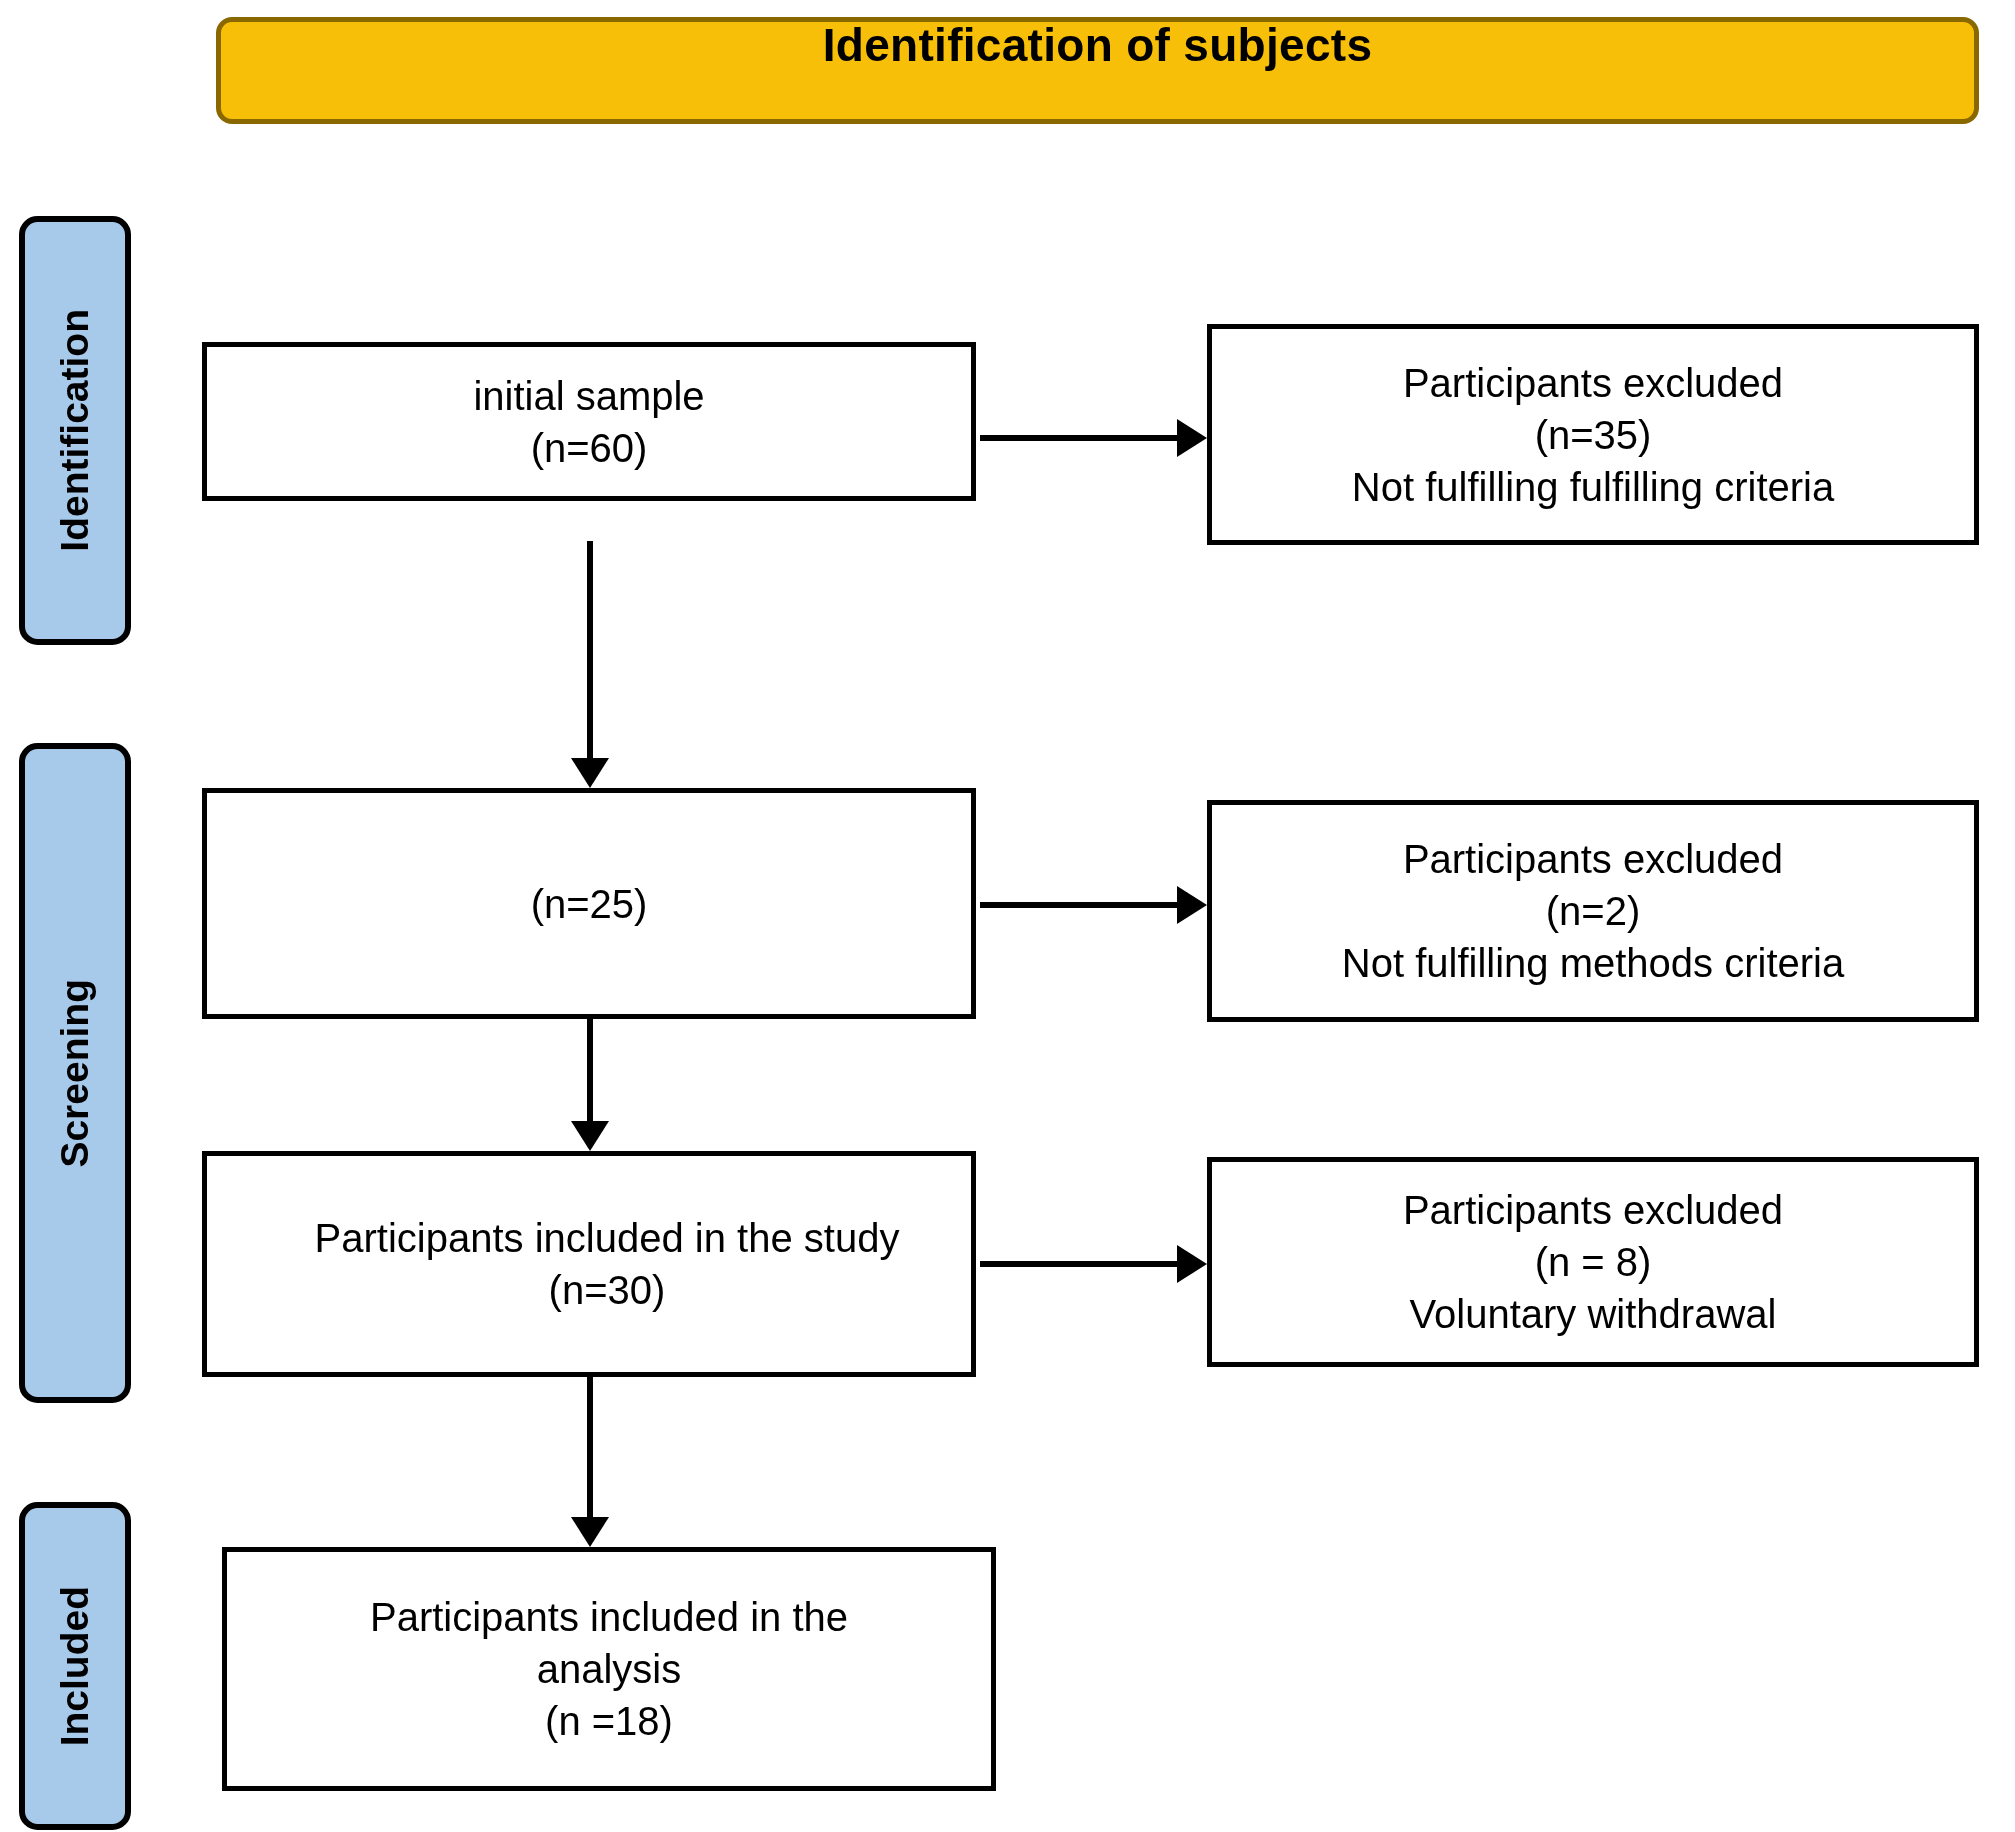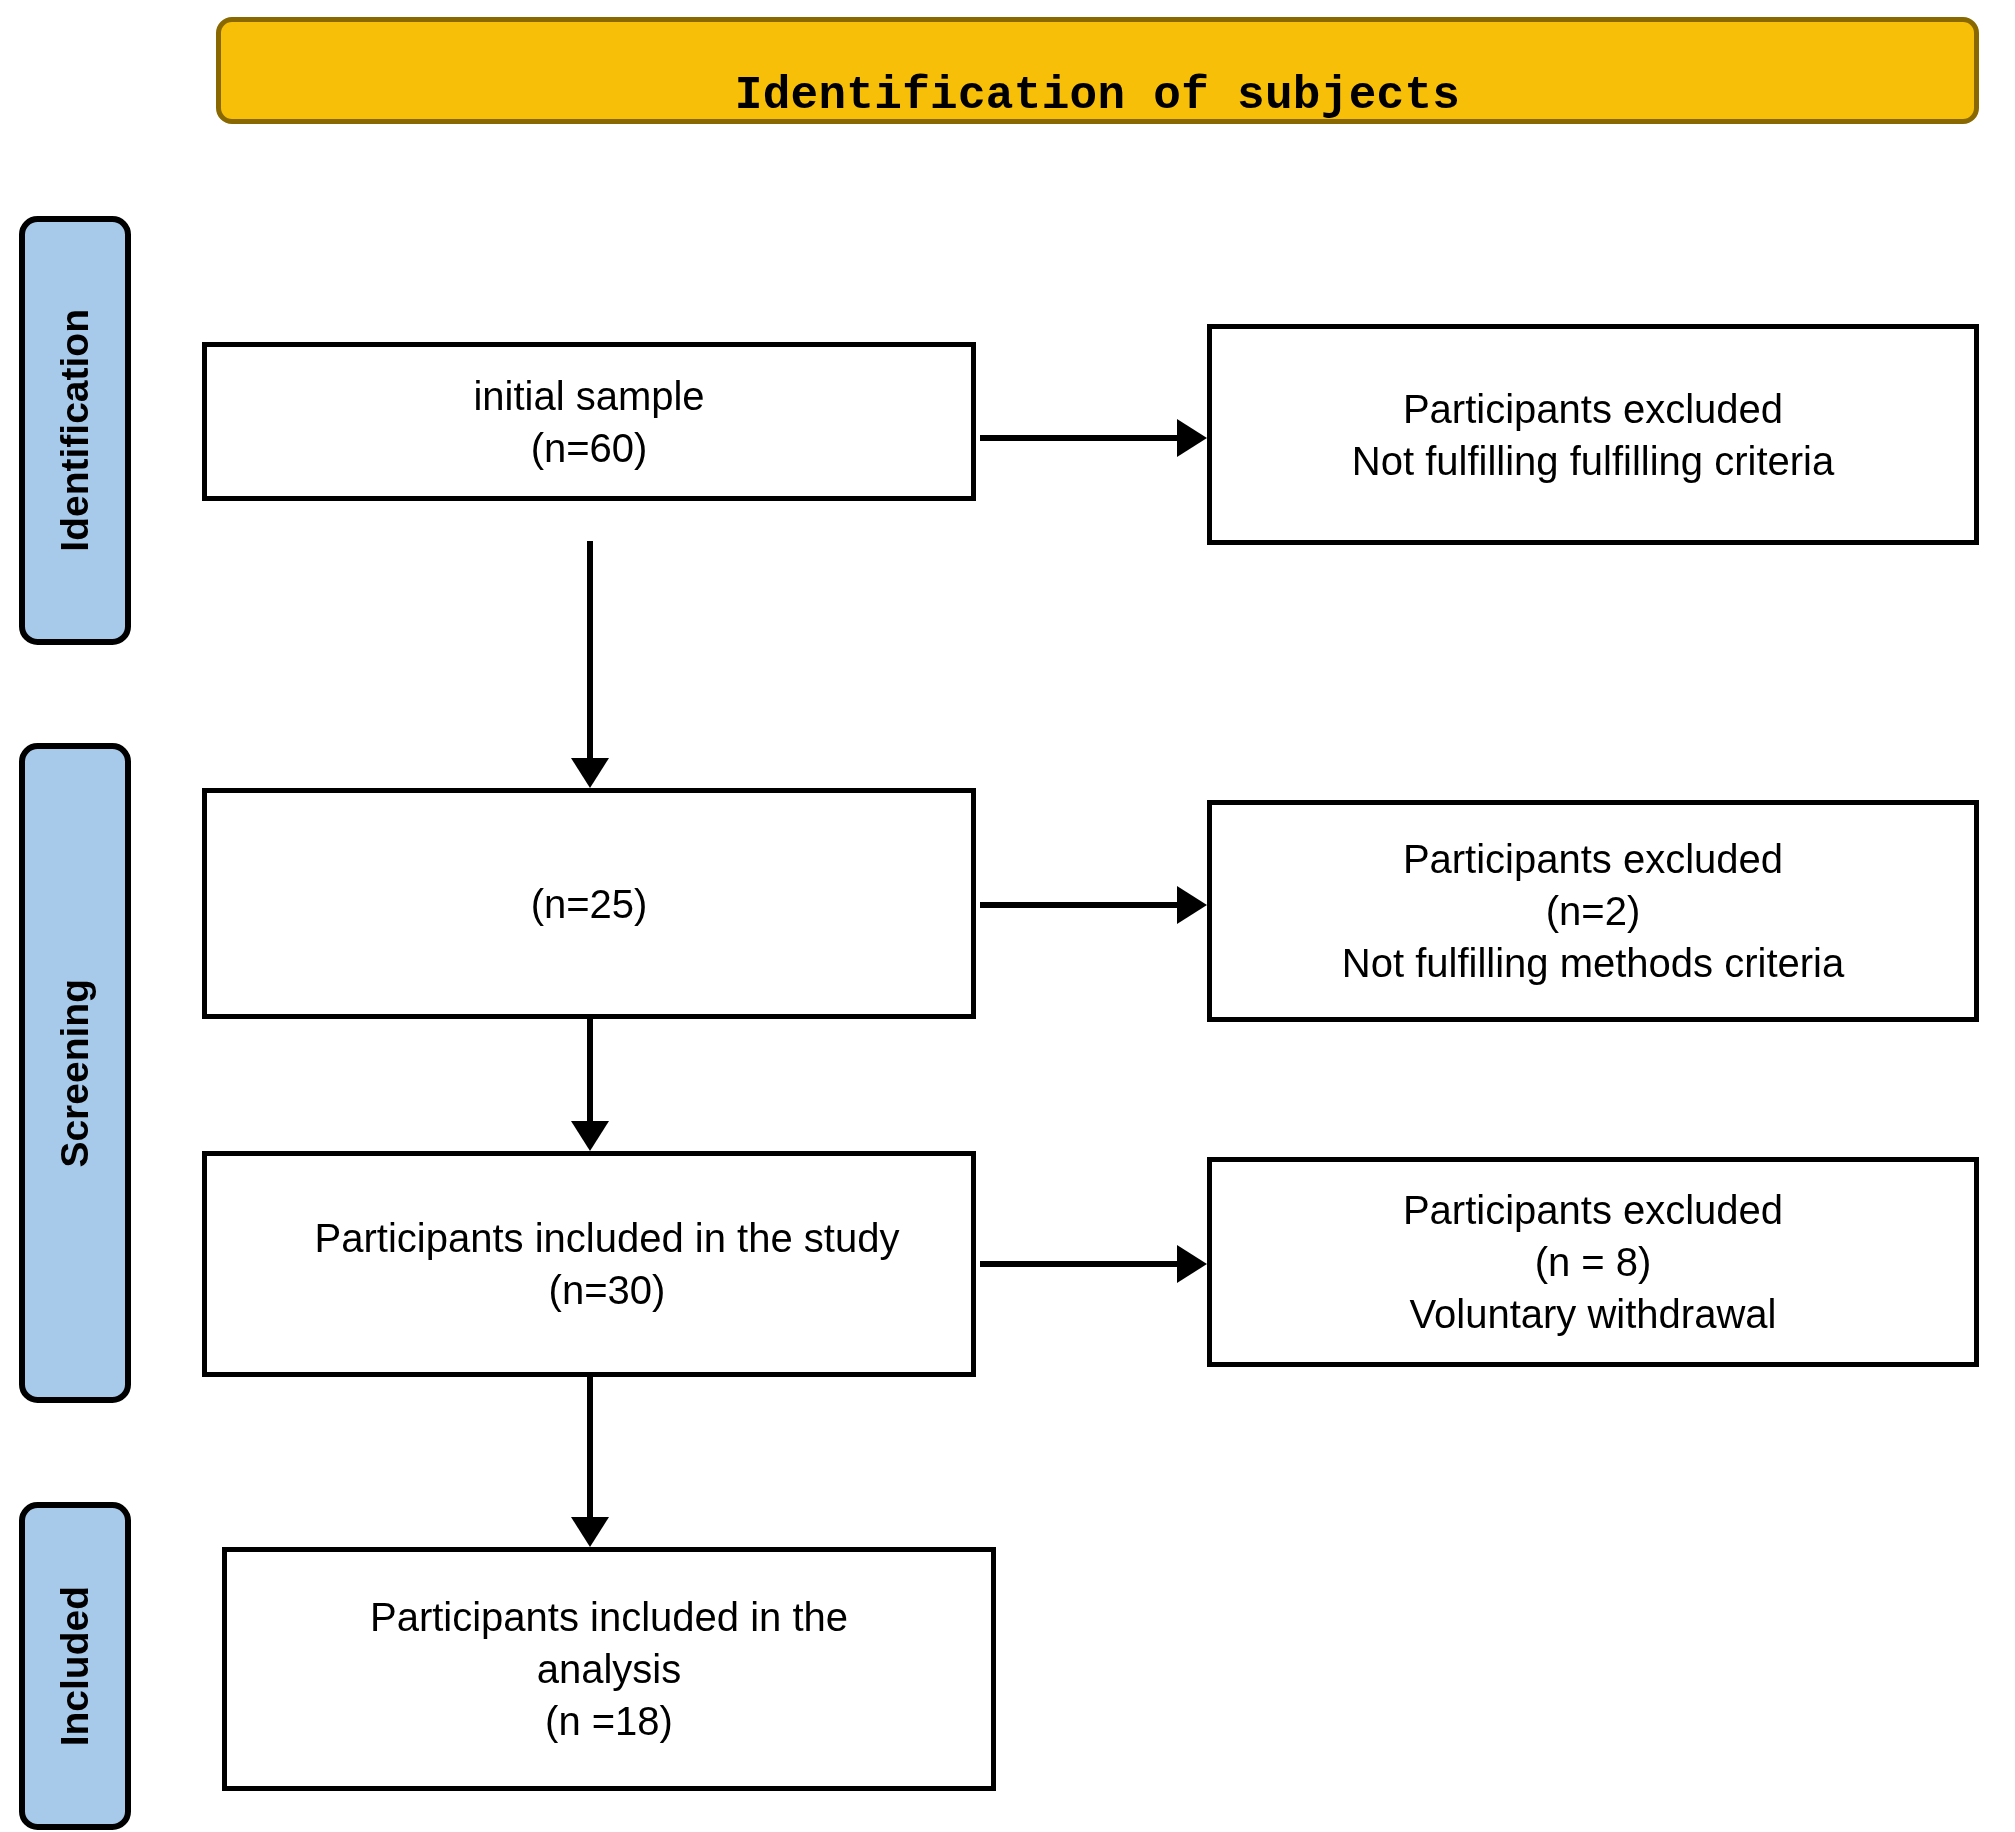--- a/index.html
+++ b/index.html
@@ -24,23 +24,22 @@
     position: absolute;
     left: 216px;
     top: 17.4px;
     width: 1763px;
     height: 107px;
     box-sizing: border-box;
     background: #F8BF09;
     border: 5.6px solid #8A6800;
     border-radius: 16px;
     display: flex;
-    align-items: flex-end;
+    align-items: flex-start;
     justify-content: center;
-    font-family: Liberation Mono, monospace;
   }
   .header-banner .title {
     font-size: 46px;
     font-weight: bold;
     color: #000000;
     letter-spacing: 0.3px;
     line-height: 1;
   }
 
   
@@ -170,20 +169,21 @@
   <div class="flow-box" id="box-initial-sample">
     <span class="box-text">
       <span class="line">initial sample</span>
       <span class="line">(n=60)</span>
     </span>
   </div>
 
   <div class="flow-box" id="box-excluded-1">
     <span class="box-text">
       <span class="line">Participants excluded</span>
+      <span class="line">(n=35)</span>
       <span class="line">Not fulfilling fulfilling criteria</span>
     </span>
   </div>
 
   <div class="flow-box" id="box-screened">
     <span class="box-text">
       <span class="line">(n=25)</span>
     </span>
   </div>
 

